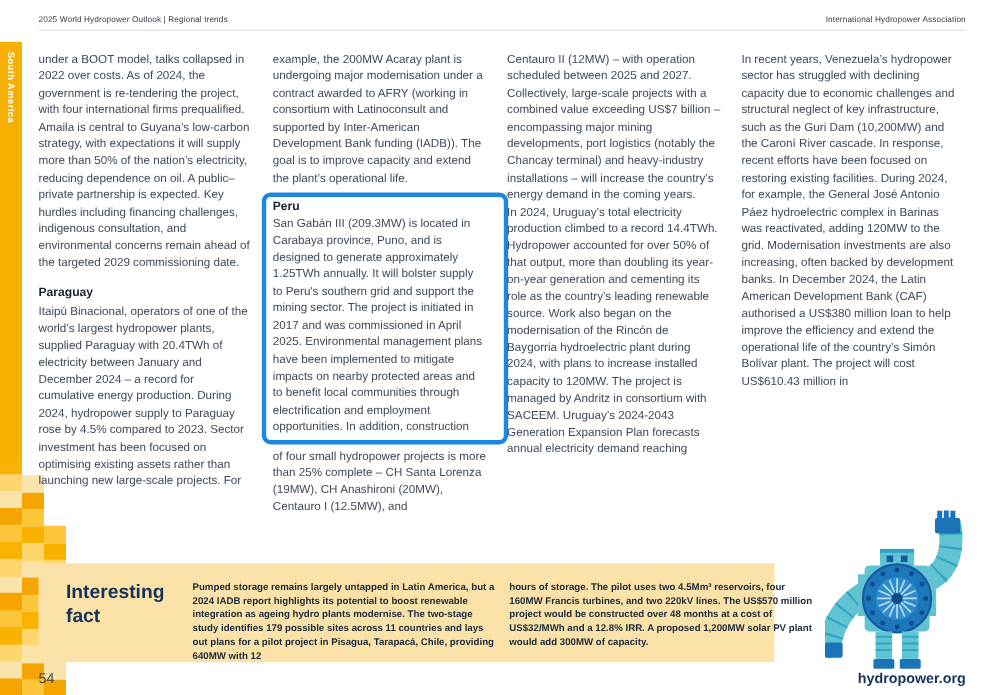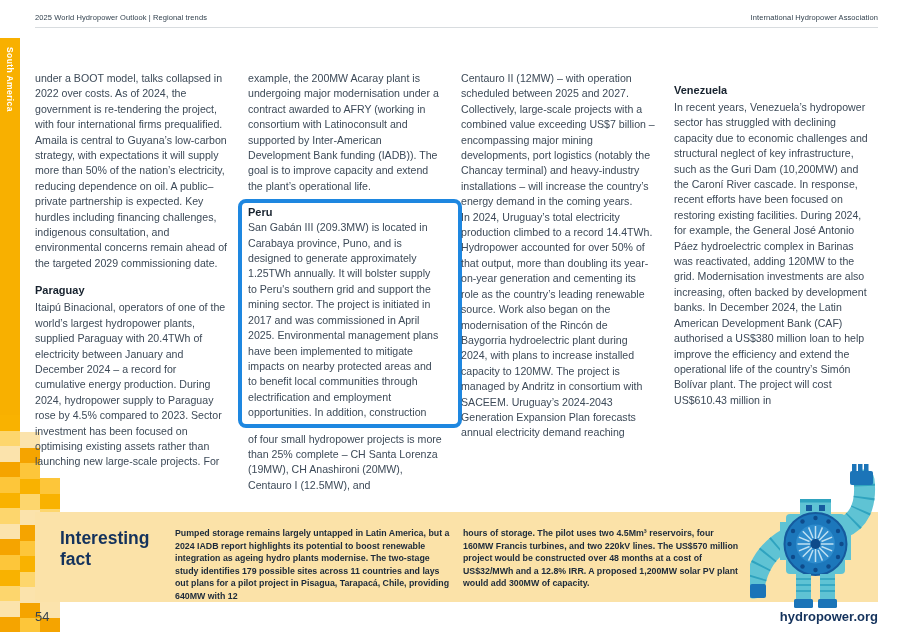--- a/index.html
+++ b/index.html
@@ -13,29 +13,29 @@
   .hdr-rule{position:absolute;left:35px;right:35px;top:27px;height:1px;background:#d8dcdf;}
 
   
   .side-tab{position:absolute;left:0;top:38px;width:20px;height:594px;background:var(--tab,#f8b000);}
   .side-tab-label{display:block;writing-mode:vertical-rl;margin:9px auto 0;color:#fff;
     font-size:8.5px;font-weight:bold;letter-spacing:.4px;}
   #mosaic{position:absolute;left:0;top:0;width:62px;height:632px;pointer-events:none;}
 
   
   .cols{position:absolute;left:35px;top:47px;width:833px;display:grid;
-    grid-template-columns:repeat(4,1fr);column-gap:19px;margin-top:24px;}
+    grid-template-columns:repeat(4,1fr);column-gap:19px;}
   .col p{margin:0;font-size:10.6px;line-height:15.4px;color:#3d4a58;}
   .col h3{margin:13px 0 3px;font-size:11px;line-height:13px;color:#17222e;font-weight:bold;}
   .hl-box{border:4px solid var(--accent,#1e87e0);border-radius:8px;
     margin:5px -20px 4px -10px;padding:3px 16px 3px 6px;}
   .hl-box h3{margin:0 0 1px;}
 
   
-  .fact-box{position:absolute;left:35px;top:512px;width:843px;height:90px;
+  .fact-box{position:absolute;left:35px;top:512px;width:669px;height:90px;
     background:var(--factbg,#fbe2a8);z-index:1;}
   .fact-box h2{position:absolute;left:25px;top:16px;width:120px;margin:0;
     font-size:17.5px;line-height:21px;color:#14325c;font-weight:bold;}
   .fact-col{position:absolute;top:15px;width:276px;margin:0;
     font-size:8.8px;font-weight:bold;line-height:12.6px;color:#1c2a3a;}
   .fc1{left:140px;}
   .fc2{left:428px;}
 
   
   .mascot{position:absolute;left:750px;top:464px;z-index:2;}
@@ -108,21 +108,20 @@
         <h3>Peru</h3>
         <p>San Gabán III (209.3MW) is located in Carabaya province, Puno, and is designed to generate approximately 1.25TWh annually. It will bolster supply to Peru's southern grid and support the mining sector. The project is initiated in 2017 and was commissioned in April 2025. Environmental management plans have been implemented to mitigate impacts on nearby protected areas and to benefit local communities through electrification and employment opportunities. In addition, construction</p>
       </div>
       <p>of four small hydropower projects is more than 25% complete – CH Santa Lorenza (19MW), CH Anashironi (20MW), Centauro I (12.5MW), and</p>
     </div>
     <div class="col">
       <p>Centauro II (12MW) – with operation scheduled between 2025 and 2027. Collectively, large-scale projects with a combined value exceeding US$7 billion – encompassing major mining developments, port logistics (notably the Chancay terminal) and heavy-industry installations – will increase the country’s energy demand in the coming years.</p>
       <p>In 2024, Uruguay’s total electricity production climbed to a record 14.4TWh. Hydropower accounted for over 50% of that output, more than doubling its year-on-year generation and cementing its role as the country’s leading renewable source. Work also began on the modernisation of the Rincón de Baygorria hydroelectric plant during 2024, with plans to increase installed capacity to 120MW. The project is managed by Andritz in consortium with SACEEM. Uruguay’s 2024-2043 Generation Expansion Plan forecasts annual electricity demand reaching</p>
     </div>
     <div class="col">
-      <h3>Venezuela</h3>
       <p>In recent years, Venezuela’s hydropower sector has struggled with declining capacity due to economic challenges and structural neglect of key infrastructure, such as the Guri Dam (10,200MW) and the Caroní River cascade. In response, recent efforts have been focused on restoring existing facilities. During 2024, for example, the General José Antonio Páez hydroelectric complex in Barinas was reactivated, adding 120MW to the grid. Modernisation investments are also increasing, often backed by development banks. In December 2024, the Latin American Development Bank (CAF) authorised a US$380 million loan to help improve the efficiency and extend the operational life of the country’s Simón Bolívar plant. The project will cost US$610.43 million in</p>
     </div>
   </div>
 
   <div class="fact-box">
     <h2>Interesting fact</h2>
     <p class="fact-col fc1">Pumped storage remains largely untapped in Latin America, but a 2024 IADB report highlights its potential to boost renewable integration as ageing hydro plants modernise. The two-stage study identifies 179 possible sites across 11 countries and lays out plans for a pilot project in Pisagua, Tarapacá, Chile, providing 640MW with 12</p>
     <p class="fact-col fc2">hours of storage. The pilot uses two 4.5Mm³ reservoirs, four 160MW Francis turbines, and two 220kV lines. The US$570 million project would be constructed over 48 months at a cost of US$32/MWh and a 12.8% IRR. A proposed 1,200MW solar PV plant would add 300MW of capacity.</p>
   </div>
 

